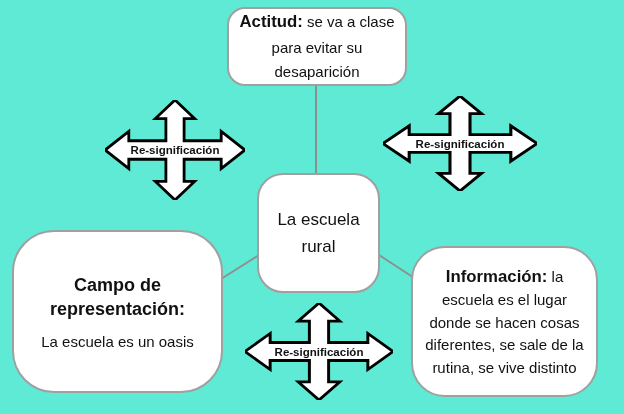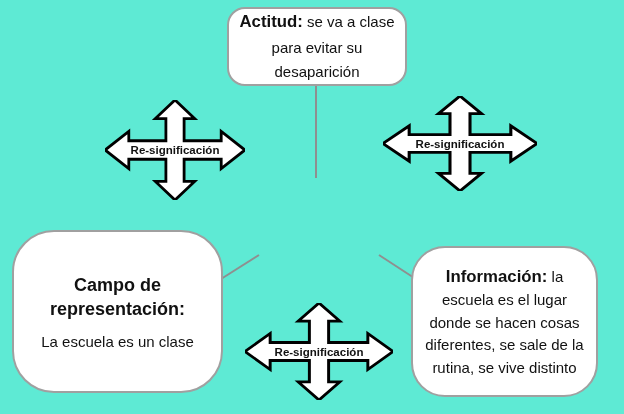--- a/index.html
+++ b/index.html
@@ -122,24 +122,27 @@
   <svg class="connectors" width="624" height="414">
     <line x1="316" y1="85" x2="316" y2="178"></line>
     <line x1="259" y1="255" x2="221" y2="279"></line>
     <line x1="379" y1="255" x2="425" y2="285"></line>
   </svg>
 
   <div class="box top-box">
     <p class="box-text"><span class="bold-lead">Actitud:</span><span> se va a clase para evitar su desaparición</span></p>
   </div>
 
+  <div class="box center-box">
+    <p class="box-text">La escuela rural</p>
+  </div>
 
   <div class="box left-box">
     <p class="box-title">Campo de representación:</p>
-    <p class="box-body">La escuela es un clase</p>
+    <p class="box-body">La escuela es un oasis</p>
   </div>
 
   <div class="box right-box">
     <p class="box-text"><span class="bold-lead">Información:</span><span> la escuela es el lugar donde se hacen cosas diferentes, se sale de la rutina, se vive distinto</span></p>
   </div>
 
   <div class="quad-arrow arrow-left">
     <svg viewBox="0 0 200 140" preserveAspectRatio="none">
       <polygon points="0,70 34,44 34,57 87,57 87,26 72,26 100,0 128,26 113,26 113,57 166,57 166,44 200,70 166,96 166,83 113,83 113,114 128,114 100,140 72,114 87,114 87,83 34,83 34,96"></polygon>
     </svg>

